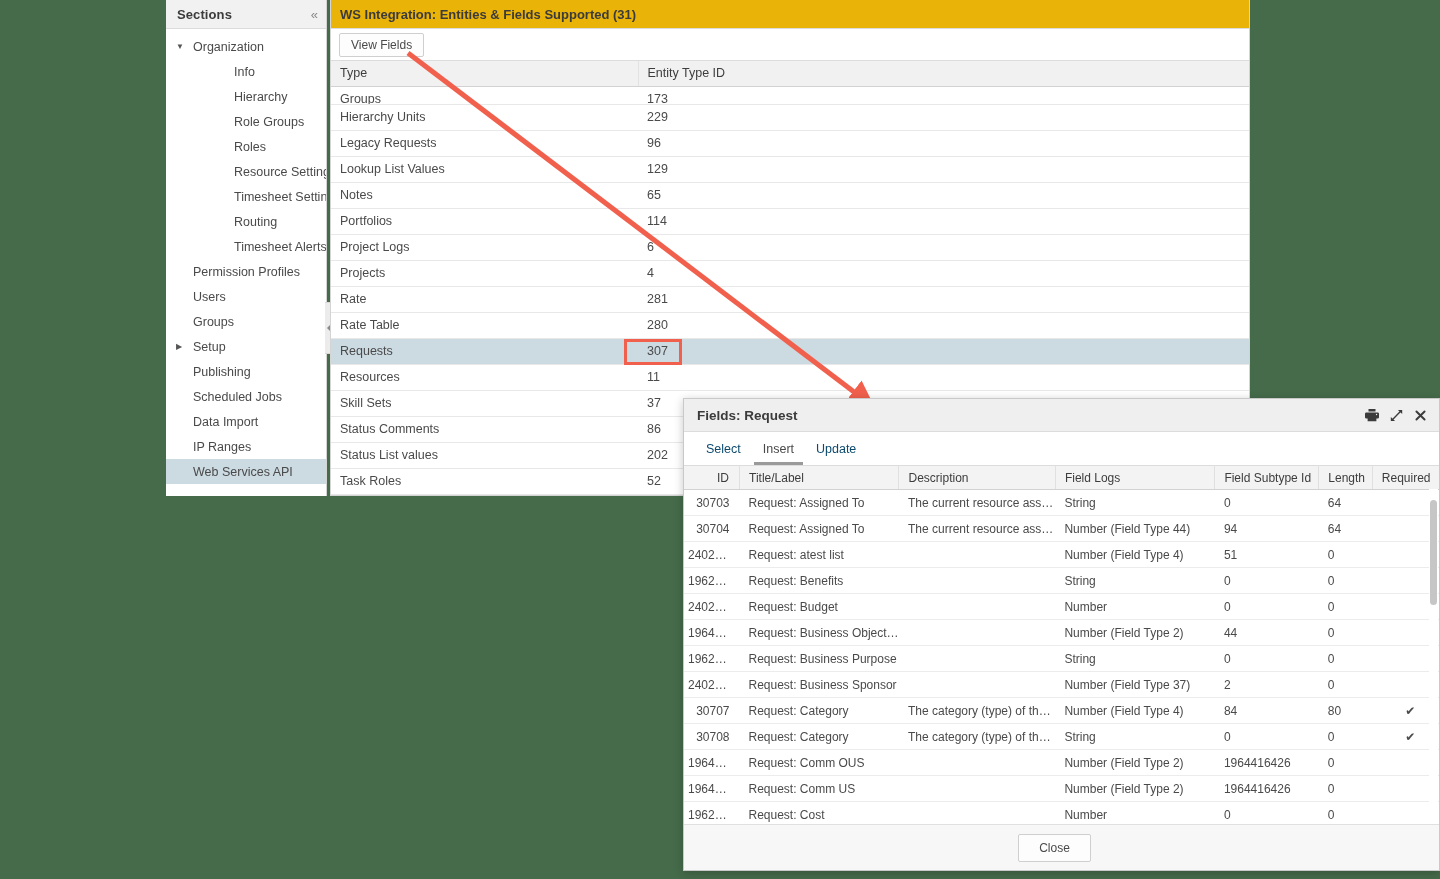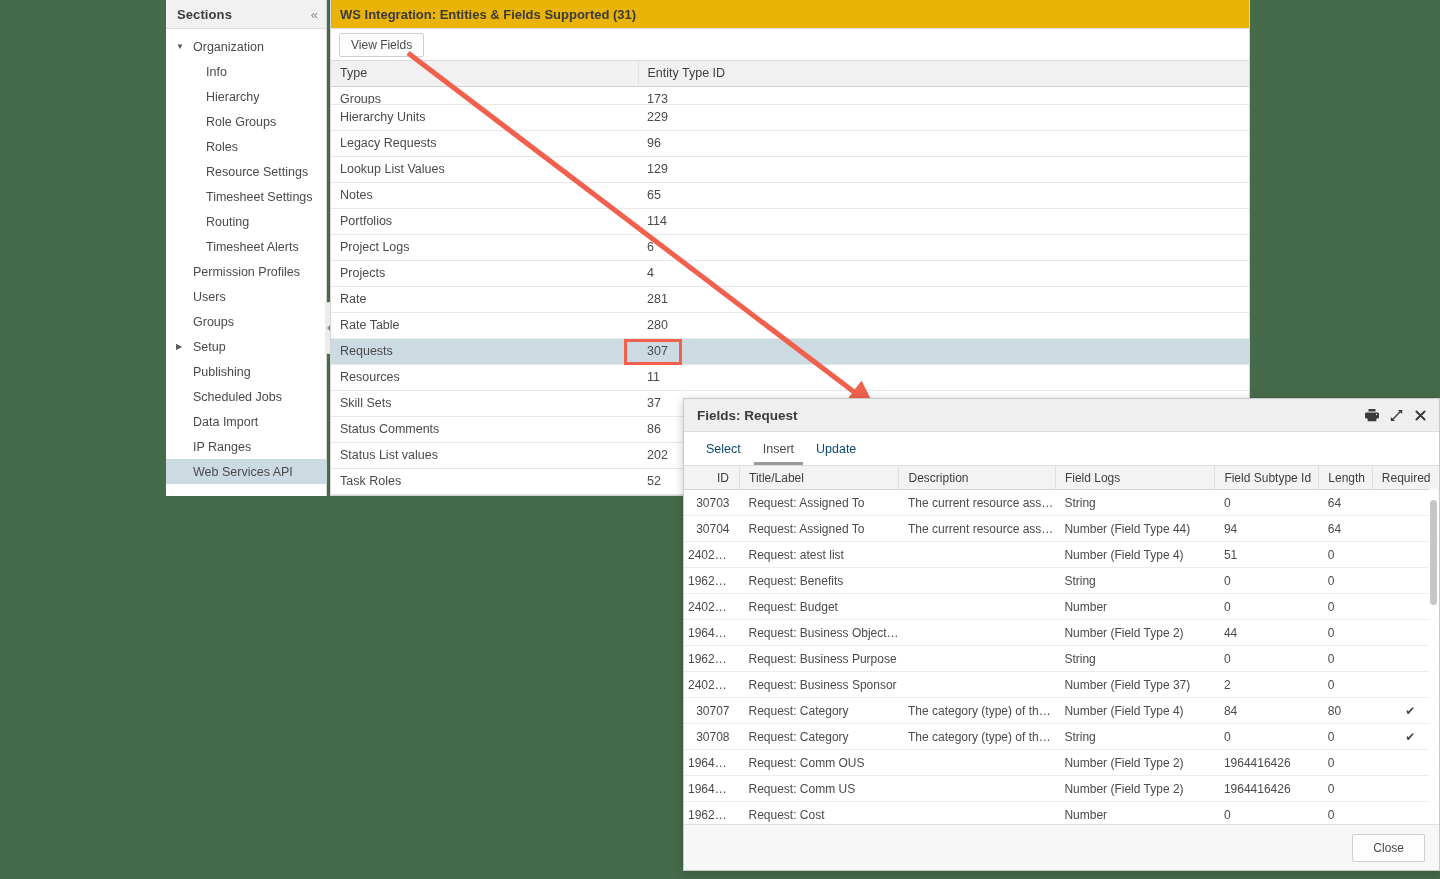--- a/index.html
+++ b/index.html
@@ -44,21 +44,21 @@
     white-space: nowrap;
   }
   .nav-item.selected { background: #ccdae2; }
   .nav-item .twisty {
     width: 14px; margin-left: 10px; font-size: 8px; color: #555; line-height: 1;
     display: inline-block;
   }
   .nav-item .lbl { display: inline-block; }
   .nav-item.lvl0 .lbl { padding-left: 3px; }
   .nav-item.lvl0.noarrow .lbl { padding-left: 27px; }
-  .nav-item.lvl1 .lbl { padding-left: 40px; }
+  .nav-item.lvl1 .lbl { padding-left: 68px; }
 
   
   .panel-handle {
     position: absolute; left: 325px; top: 302px;
     width: 9px; height: 52px;
     background: #ececec;
     border: 1px solid #d8d8d8;
     border-left: none;
     box-sizing: border-box;
     display: flex; align-items: center; justify-content: center;
@@ -208,21 +208,21 @@
     position: absolute; right: 1px; top: 24px; width: 9px; bottom: 0;
     background: #fff;
   }
   .dlg-scroll .thumb {
     position: absolute; left: 1px; top: 11px; width: 7px; height: 105px;
     background: #c6c6c6; border-radius: 4px;
   }
   .dlg-footer {
     height: 46px; background: #f7f7f7;
     border-top: 1px solid #e0e0e0;
-    display: flex; align-items: center; justify-content: flex-end;
+    display: flex; align-items: center; justify-content: center;
     padding-right: 14px;
     box-sizing: border-box;
     flex: 0 0 auto;
   }
   .btn-close {
     border: 1px solid #cfcfcf; background: #fdfdfd; border-radius: 2px;
     font-size: 12px; color: #4a4a4a; padding: 6px 20px; cursor: pointer;
     font-family: "Liberation Sans", sans-serif;
   }
 </style>

